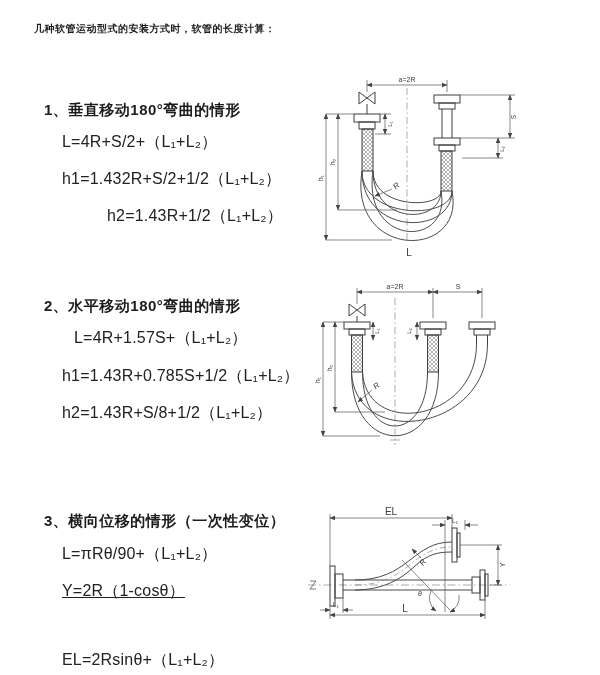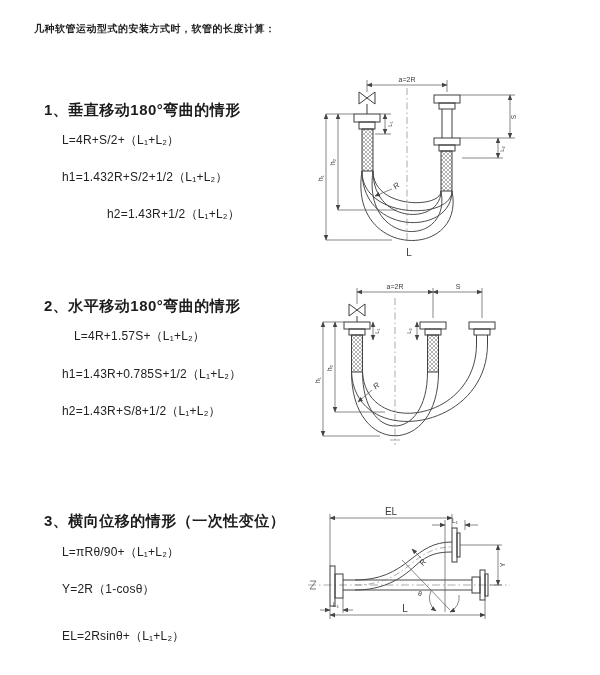--- a/index.html
+++ b/index.html
@@ -3,43 +3,43 @@
 <meta charset="utf-8">
 <style>
   html,body{margin:0;padding:0;}
   body{
     width:600px;height:675px;background:#ffffff;position:relative;overflow:hidden;
     font-family:"Liberation Sans","DejaVu Sans",sans-serif;color:#1c1c1c;
   }
   .abs{position:absolute;}
   .doc-title{left:34px;top:22px;font-size:10px;font-weight:bold;letter-spacing:0.5px;}
   .sec-heading{font-size:15px;font-weight:bold;letter-spacing:0.5px;}
-  .formula{font-size:12px;font-weight:500;letter-spacing:0.2px;color:#222;}
+  .formula{font-size:16px;font-weight:500;letter-spacing:0.2px;color:#222;}
   svg text{font-family:"Liberation Sans","DejaVu Sans",sans-serif;fill:#3a3a3a;}
   svg{display:block;}
 </style>
 </head>
 <body>
 
 <div class="abs doc-title">几种软管运动型式的安装方式时，软管的长度计算：</div>
 
 <div class="abs sec-heading" style="left:44px;top:101px;text-align:right;">1、垂直移动180°弯曲的情形</div>
 <div class="abs formula" style="left:62px;top:132px;">L=4R+S/2+（L₁+L₂）</div>
 <div class="abs formula" style="left:62px;top:169px;">h1=1.432R+S/2+1/2（L₁+L₂）</div>
 <div class="abs formula" style="left:76px;top:206px;margin-left:31px;">h2=1.43R+1/2（L₁+L₂）</div>
 
 <div class="abs sec-heading" style="left:44px;top:297px;">2、水平移动180°弯曲的情形</div>
 <div class="abs formula" style="left:74px;top:328px;">L=4R+1.57S+（L₁+L₂）</div>
 <div class="abs formula" style="left:62px;top:366px;">h1=1.43R+0.785S+1/2（L₁+L₂）</div>
 <div class="abs formula" style="left:62px;top:403px;">h2=1.43R+S/8+1/2（L₁+L₂）</div>
 
 <div class="abs sec-heading" style="left:44px;top:512px;">3、横向位移的情形（一次性变位）</div>
 <div class="abs formula" style="left:62px;top:544px;">L=πRθ/90+（L₁+L₂）</div>
-<div class="abs formula" style="left:62px;top:581px;">Y=2R（1-cosθ）</div>
-<div class="abs formula" style="left:62px;top:628px;text-align:center;">EL=2Rsinθ+（L₁+L₂）</div>
+<div class="abs formula" style="left:62px;top:581px;text-decoration:underline;">Y=2R（1-cosθ）</div>
+<div class="abs formula" style="left:62px;top:650px;text-align:center;">EL=2Rsinθ+（L₁+L₂）</div>
 
 <svg class="abs" style="left:312px;top:70px;" width="256" height="196" viewBox="0 0 256 196">
   <defs>
     <pattern id="hat1" patternUnits="userSpaceOnUse" width="4" height="4">
       <path d="M0,0 l4,4 M4,0 l-4,4" stroke="#666" stroke-width="0.5"></path>
     </pattern>
     <marker id="ar1" viewBox="0 0 10 10" refX="9" refY="5" markerWidth="8" markerHeight="8" orient="auto-start-reverse">
       <path d="M0,1 L10,5 L0,9 z" fill="#444"></path>
     </marker>
   </defs>

